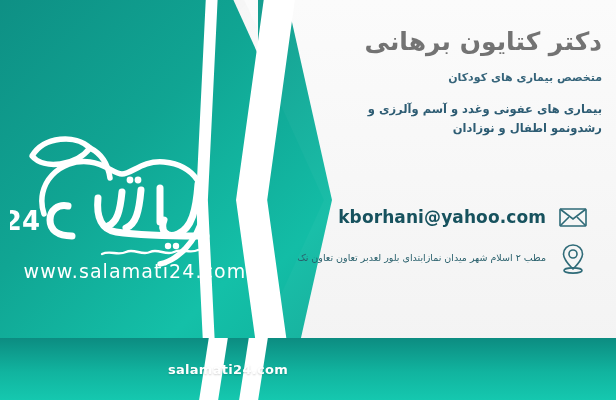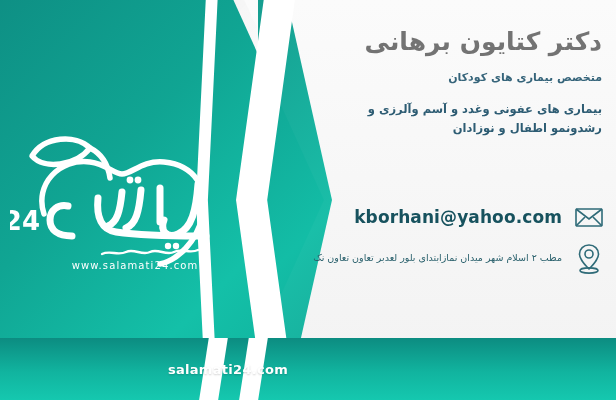--- a/index.html
+++ b/index.html
@@ -100,21 +100,21 @@
     width:248px;height:170px;
     color:#ffffff;
   }
   .logo svg{display:block;width:100%;height:auto;}
   .logo-url{
     position:absolute;
     left:6px;top:142px;
     width:238px;
     text-align:center;
     color:#ffffff;
-    font-size:10px;
+    font-size:19px;
     letter-spacing:1.1px;
     direction:ltr;
     font-family:"DejaVu Sans","Liberation Sans",sans-serif;
   }
 
   
   .content{
     position:absolute;
     right:14px;top:26px;
     width:358px;
@@ -140,21 +140,21 @@
     font-size:11.5px;
     font-weight:bold;
     line-height:1.65;
     margin:0;
   }
   .subspecialty div{margin:0;}
 
   
   .contacts{
     position:absolute;
-    right:10px;top:200px;
+    right:26px;top:200px;
     width:364px;
     direction:rtl;
   }
   .row{
     display:flex;
     align-items:center;
     justify-content:flex-start;
     gap:10px;
     margin-bottom:7px;
   }

